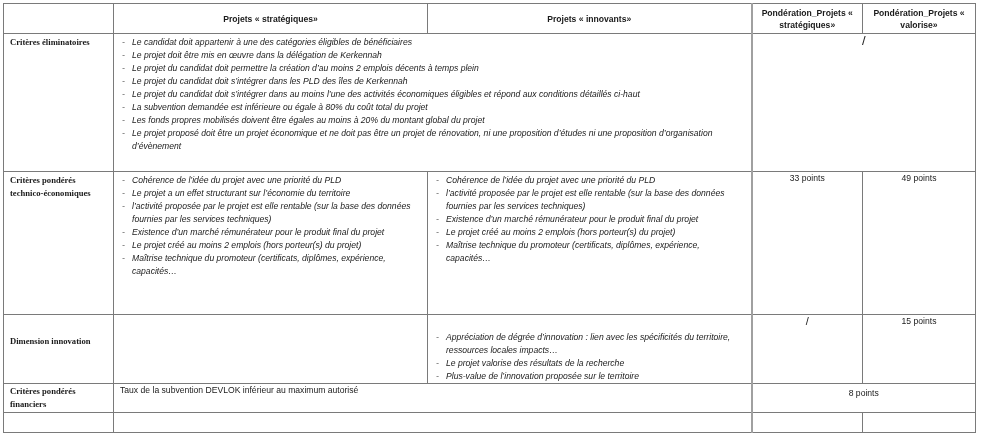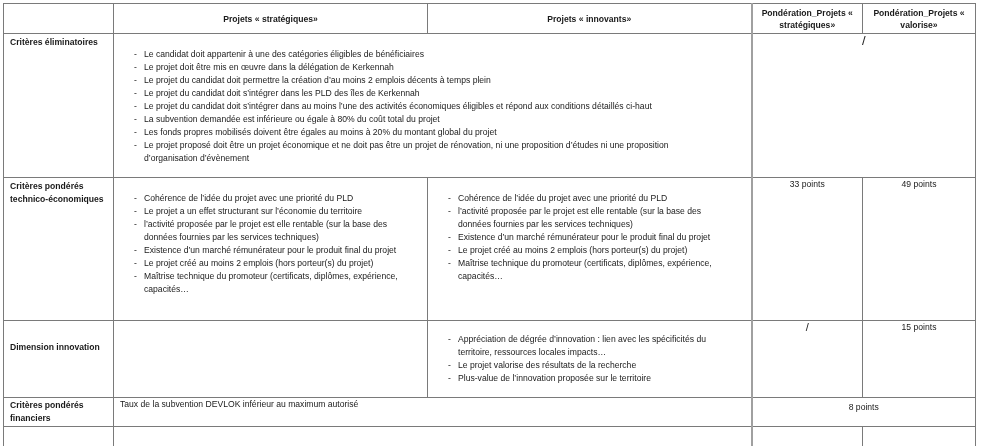--- a/index.html
+++ b/index.html
@@ -1,22 +1,22 @@
 <!DOCTYPE html>
 <html><head>
 <meta charset="utf-8">
 <style>
   html, body { margin:0; padding:0; background:#ffffff; }
   body { width:987px; height:446px; overflow:hidden; font-family:"Liberation Sans", sans-serif; color:#1a1a1a; }
   .page { position:relative; width:987px; height:446px; }
   table.grid { position:absolute; left:3px; top:3px; border-collapse:collapse; table-layout:fixed; font-size:8.6px; line-height:13px; }
   table.grid td, table.grid th { border:1px solid #7a7a7a; padding:0 6px; vertical-align:top; }
   th { font-weight:bold; text-align:center; vertical-align:middle !important; font-size:8.6px; line-height:12px; }
-  td.rowhead { font-weight:bold; padding-left:4px; }
-  ul.items { list-style:none; margin:12px; padding:0; }
+  td.rowhead { font-weight:bold; padding-left:4px;font-family:Liberation Serif, serif; }
+  ul.items { list-style:none; margin:0; padding:0;font-style:italic; }
   ul.items li { position:relative; padding-left:12px; }
   ul.items li::before { content:"-"; position:absolute; left:2px; }
   td.center { text-align:center; vertical-align:middle; font-weight:normal; }
   td.slash { text-align:center; vertical-align:middle; font-size:13px; font-weight:normal; }
   td.plain { vertical-align:middle; padding-left:14px; }
   .thick-left { border-left:2px solid #a0a0a0 !important; }
   .light-top { border-top:2px solid #b8b8b8 !important; }
 </style>
 </head>
 <body>
@@ -79,21 +79,21 @@
         <li>Maîtrise technique du promoteur (certificats, diplômes, expérience, capacités…</li>
       </ul>
     </td>
     <td class="center thick-left">33 points</td>
     <td class="center">49 points</td>
   </tr>
 
   <tr style="height:63px">
     <td class="rowhead" style="padding-top:20px">Dimension innovation</td>
     <td colspan="2"></td>
-    <td style="padding-top:0">
+    <td style="padding-top:16px">
       <ul class="items">
         <li>Appréciation de dégrée d’innovation : lien avec les spécificités du territoire, ressources locales impacts…</li>
         <li>Le projet valorise des résultats de la recherche</li>
         <li>Plus-value de l’innovation proposée sur le territoire</li>
       </ul>
     </td>
     <td class="slash thick-left" style="font-size:11px">/</td>
     <td class="center">15 points</td>
   </tr>
 

